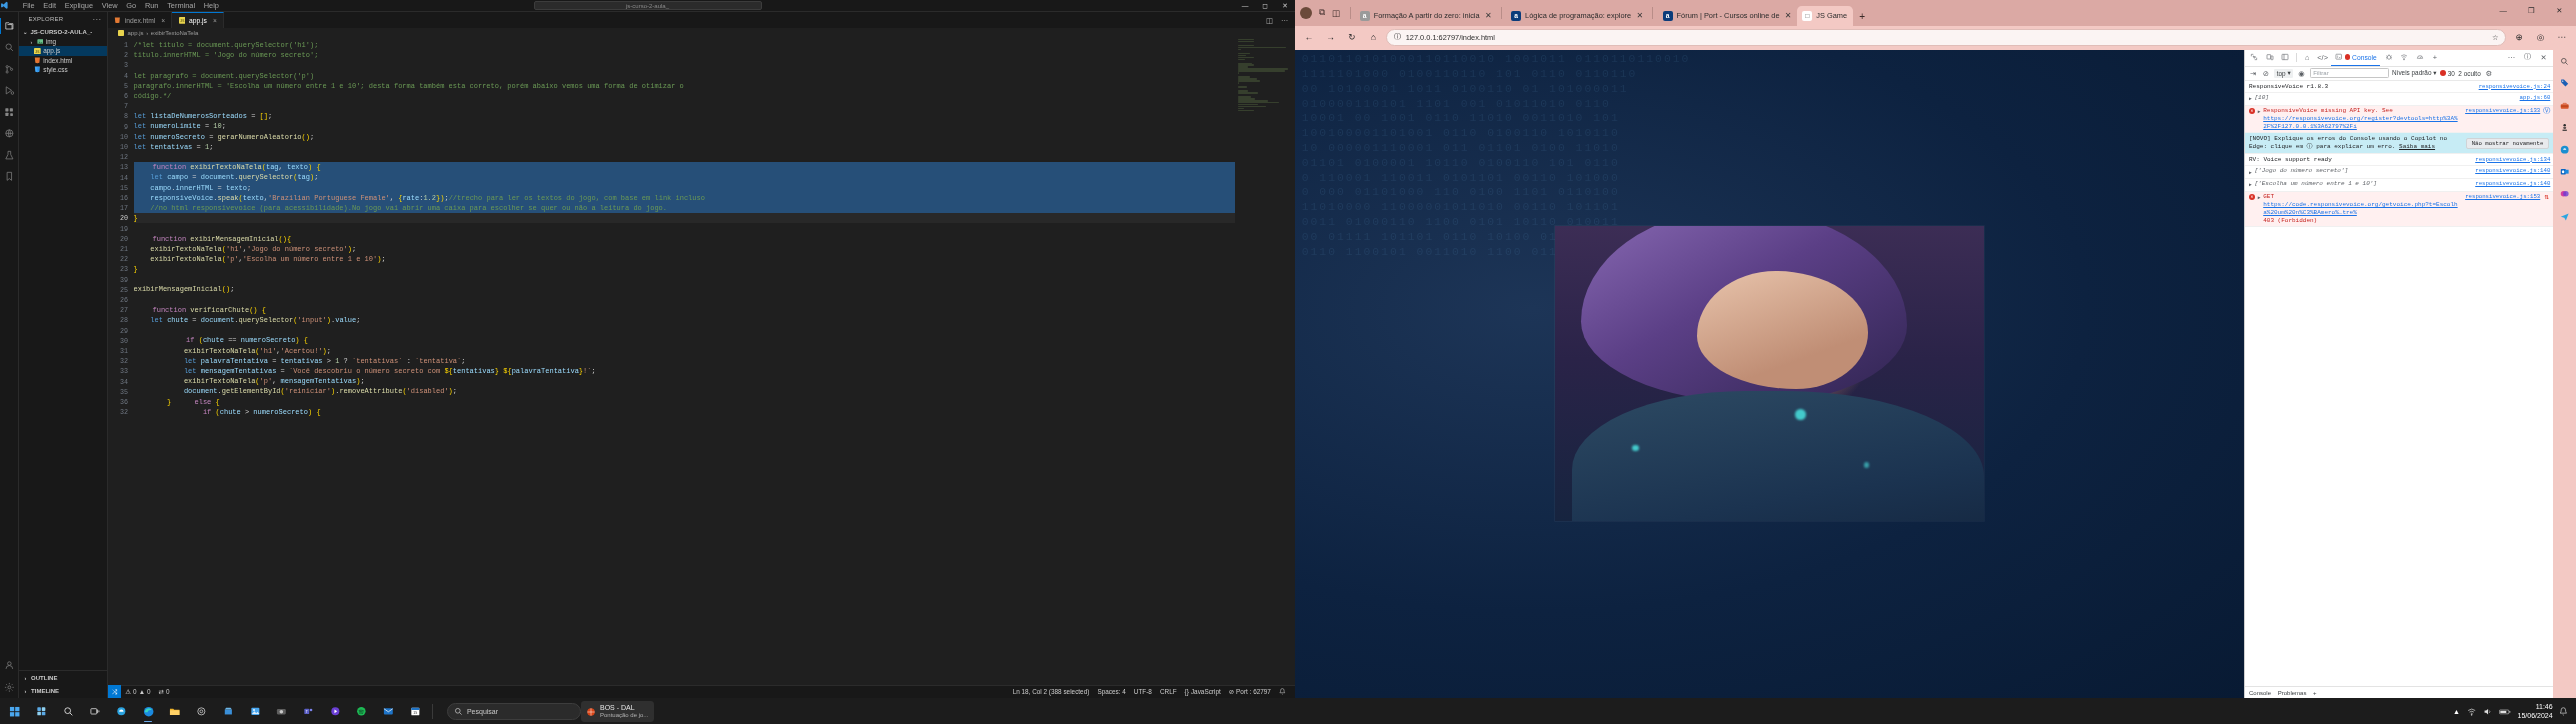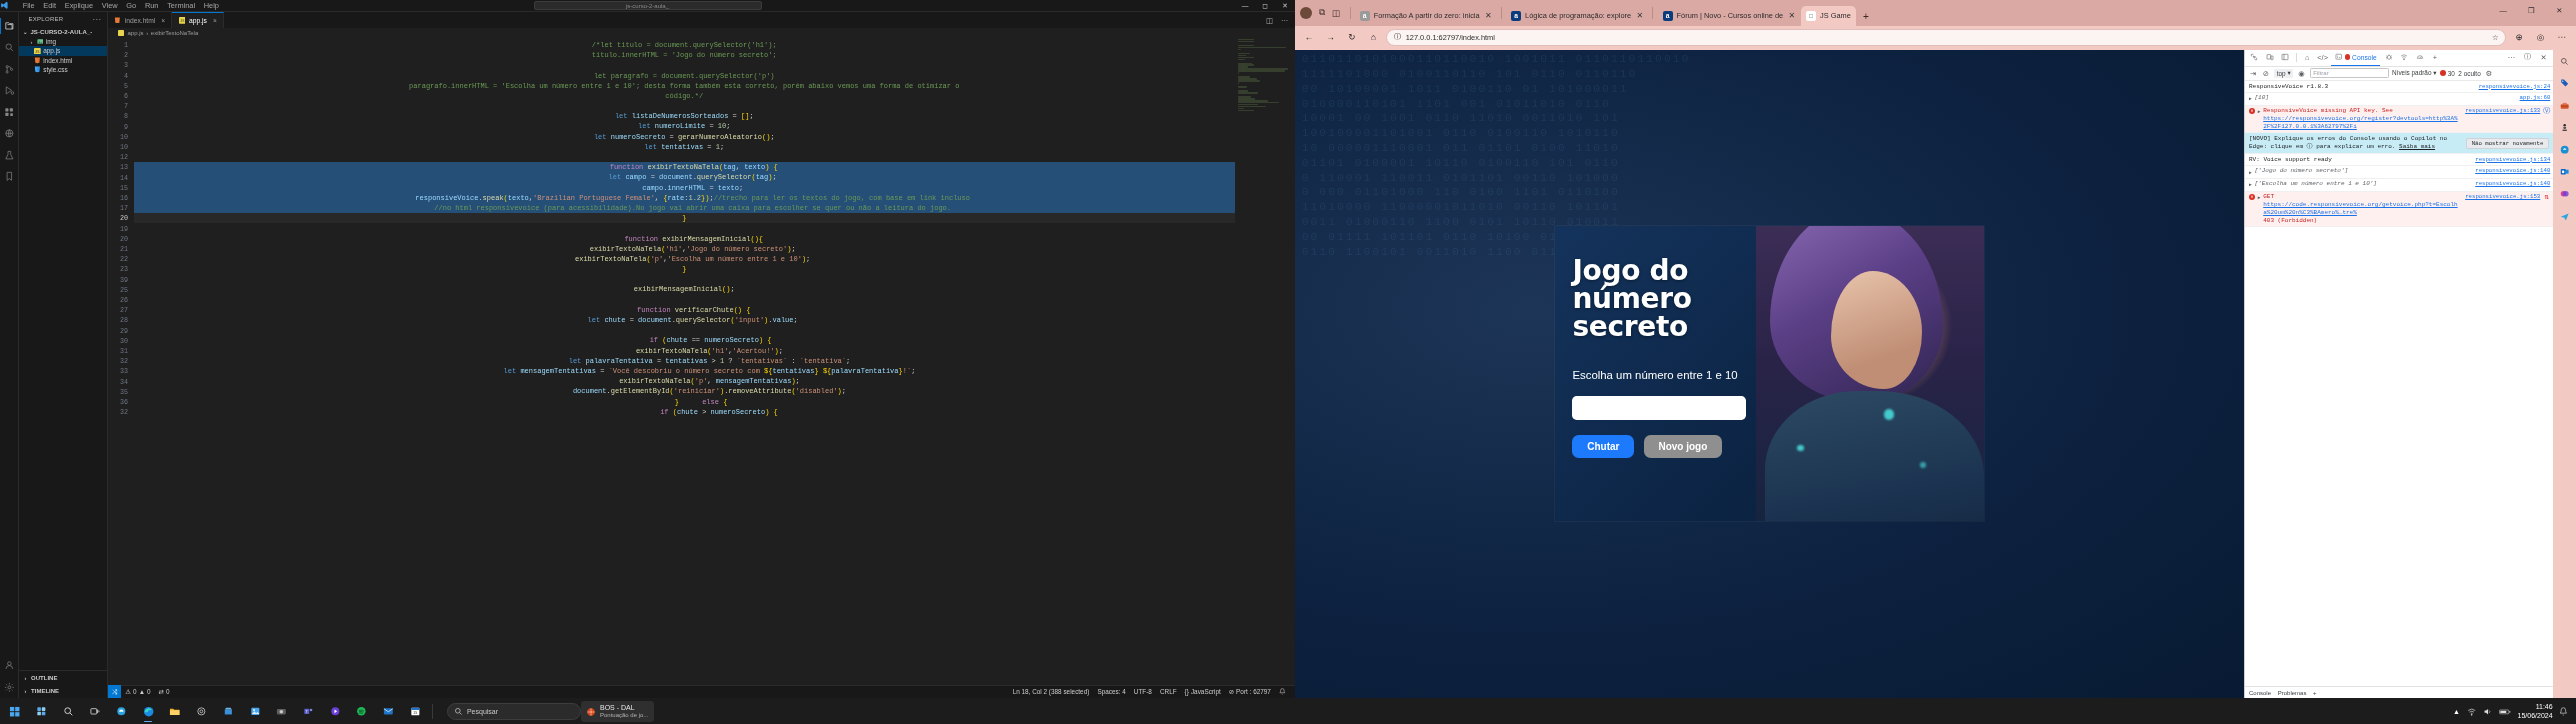--- a/index.html
+++ b/index.html
@@ -79,21 +79,21 @@
 
   .breadcrumb { height: 10.7px; display: flex; align-items: center; gap: 2.7px; padding-left: 9.4px; font-size: 6px; color: #9d9d9d; }
 
   .code-wrap { flex: 1; display: flex; position: relative; overflow: hidden; }
   .gutter { width: 25.5px; text-align: right; padding-right: 5.4px; color: #6e7681; font-size: 6.7px; line-height: 10.2px; padding-top: 1.3px; flex: none; font-family: "Liberation Mono", monospace; }
   .gutter div.cur { color: #cccccc; }
   .code {
     flex: 1; font-family: "Liberation Mono", monospace; font-size: 7px; line-height: 10.2px;
     padding-top: 1.3px; white-space: pre; color: #cccccc; position: relative; overflow: hidden;
   }
-  .code .ln { height: 10.2px; text-align: center; }
+  .code .ln { height: 10.2px; }
   .code .ln.sel { background: #264f78; }
   .code .ln.curline { background: #282828; }
   .kw { color: #569cd6; } .kw2 { color: #c586c0; margin-left: 19px; } .fn { color: #dcdcaa; }
   .var { color: #9cdcfe; } .str { color: #ce9178; } .num { color: #b5cea8; }
   .cmt { color: #6a9955; } .op { color: #d4d4d4; } .br { color: #ffd700; } .prop { color: #9cdcfe; }
 
   .minimap { width: 60px; background: #1f1f1f; flex: none; position: relative; overflow: hidden; opacity: .55; }
   .mm-line { height: 1.3px; margin: 0 0 0.7px 2.7px; background: #4a5a3a; border-radius: 0.7px; }
 
   .statusbar {
@@ -594,21 +594,21 @@
       </div>
       <div class="bz-sep"></div>
       <div class="btab">
         <span class="favicon" style="background:#0b3b7a">a</span>
         <span class="label">Lógica de programação: explore</span>
         <span class="x">✕</span>
       </div>
       <div class="bz-sep"></div>
       <div class="btab">
         <span class="favicon" style="background:#0b3b7a">a</span>
-        <span class="label">Fórum | Novo - Cursos online de</span>
+        <span class="label">Fórum | Port - Cursos online de</span>
         <span class="x">✕</span>
       </div>
       <div class="btab active">
         <span class="favicon" style="background:#fff;color:#666">□</span>
         <span class="label">JS Game</span>
       </div>
       <div class="bz-newtab">+</div>
       <div class="bz-winctl">
         <span>—</span>
         <span>❐</span>
@@ -646,29 +646,20 @@
 10 000001110001 011 01101 0100 11010
 01101 0100001 10110 0100110 101 0110
 0 110001 110011 0101101 00110 101000
 0 000 01101000 110 0100 1101 0110100
 11010000 11000001011010 00110 101101
 0011 01000110 1100 0101 10110 010011
 00 01111 101101 0110 10100 0110 1010
 0110 1100101 0011010 1100 0110 10011</div>
 
           <div class="game-card">
-            <div class="gc-left">
-              <div class="gc-title">Jogo do número secreto</div>
-              <div class="gc-sub">Escolha um número entre 1 e 10</div>
-              <input class="gc-input" type="text" placeholder="" style="">
-              <div class="gc-btns">
-                <button class="gc-btn primary">Chutar</button>
-                <button class="gc-btn secondary">Novo jogo</button>
-              </div>
-            </div>
             <div class="gc-right">
               <div class="astro-hair"></div>
               <div class="astro-face"></div>
               <div class="astro-body"></div>
               <div class="astro-glow" style="left:56%;top:62%;width:10.7px;height:10.7px"></div>
               <div class="astro-glow" style="left:18%;top:74%;width:6.7px;height:6.7px"></div>
               <div class="astro-glow" style="left:72%;top:80%;width:5.4px;height:5.4px;opacity:.6"></div>
             </div>
           </div>
         </div>

